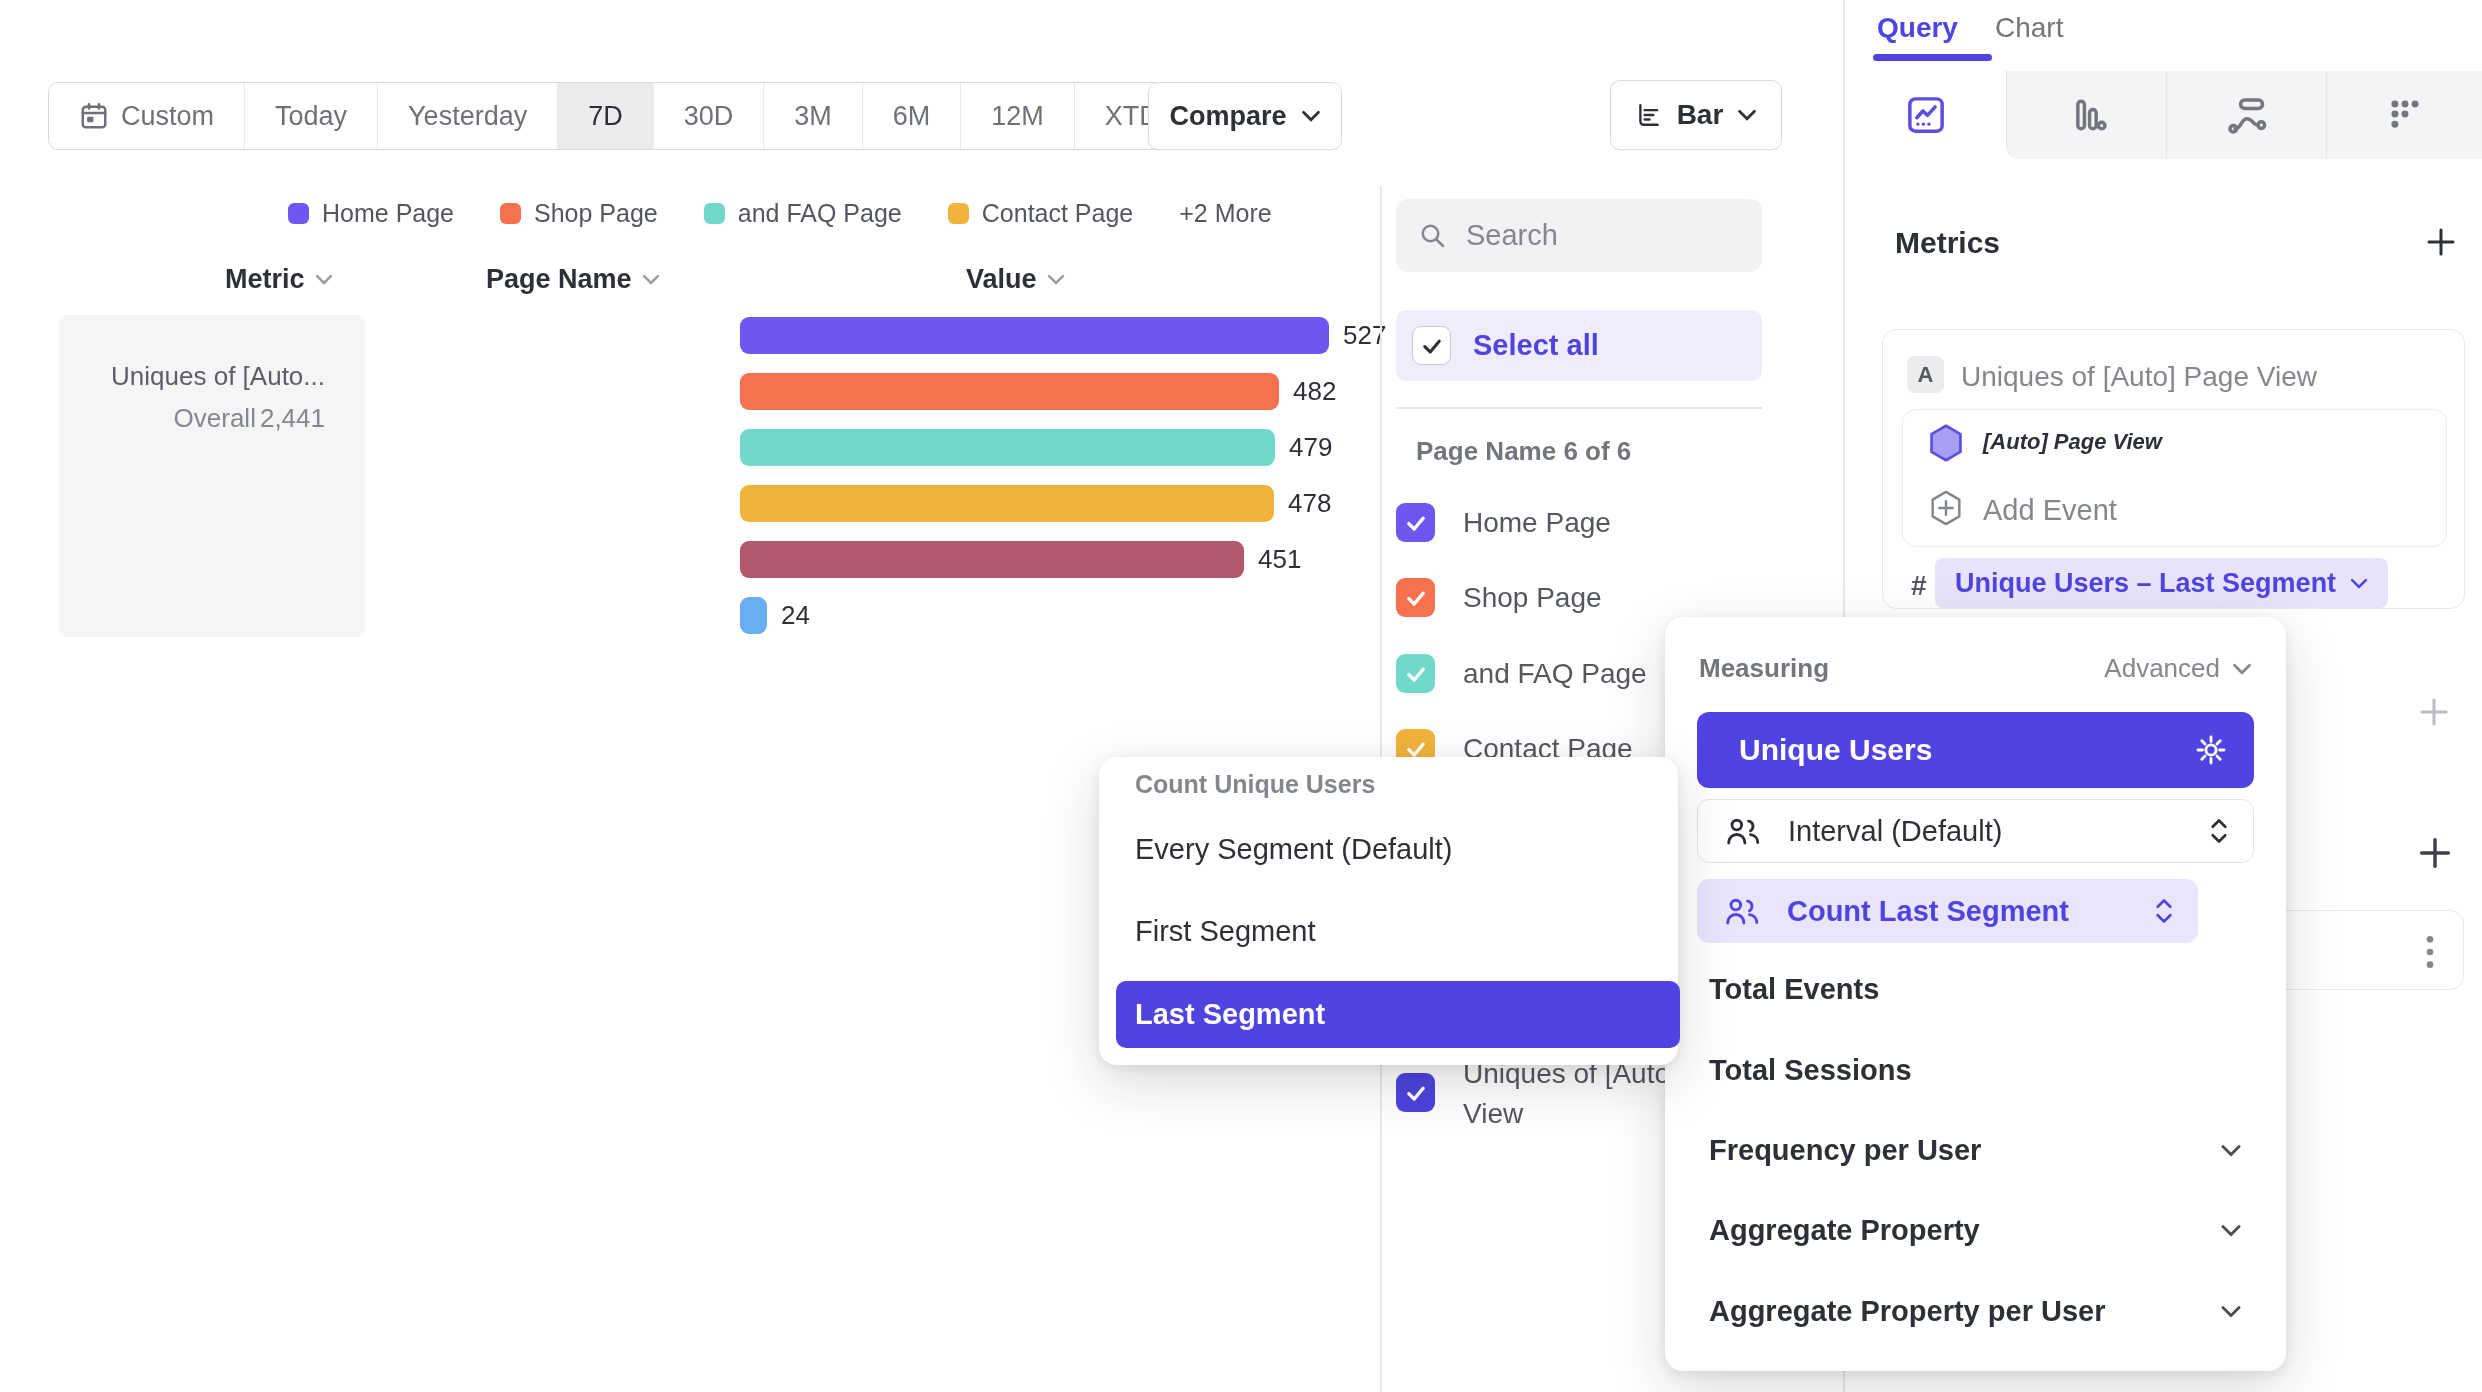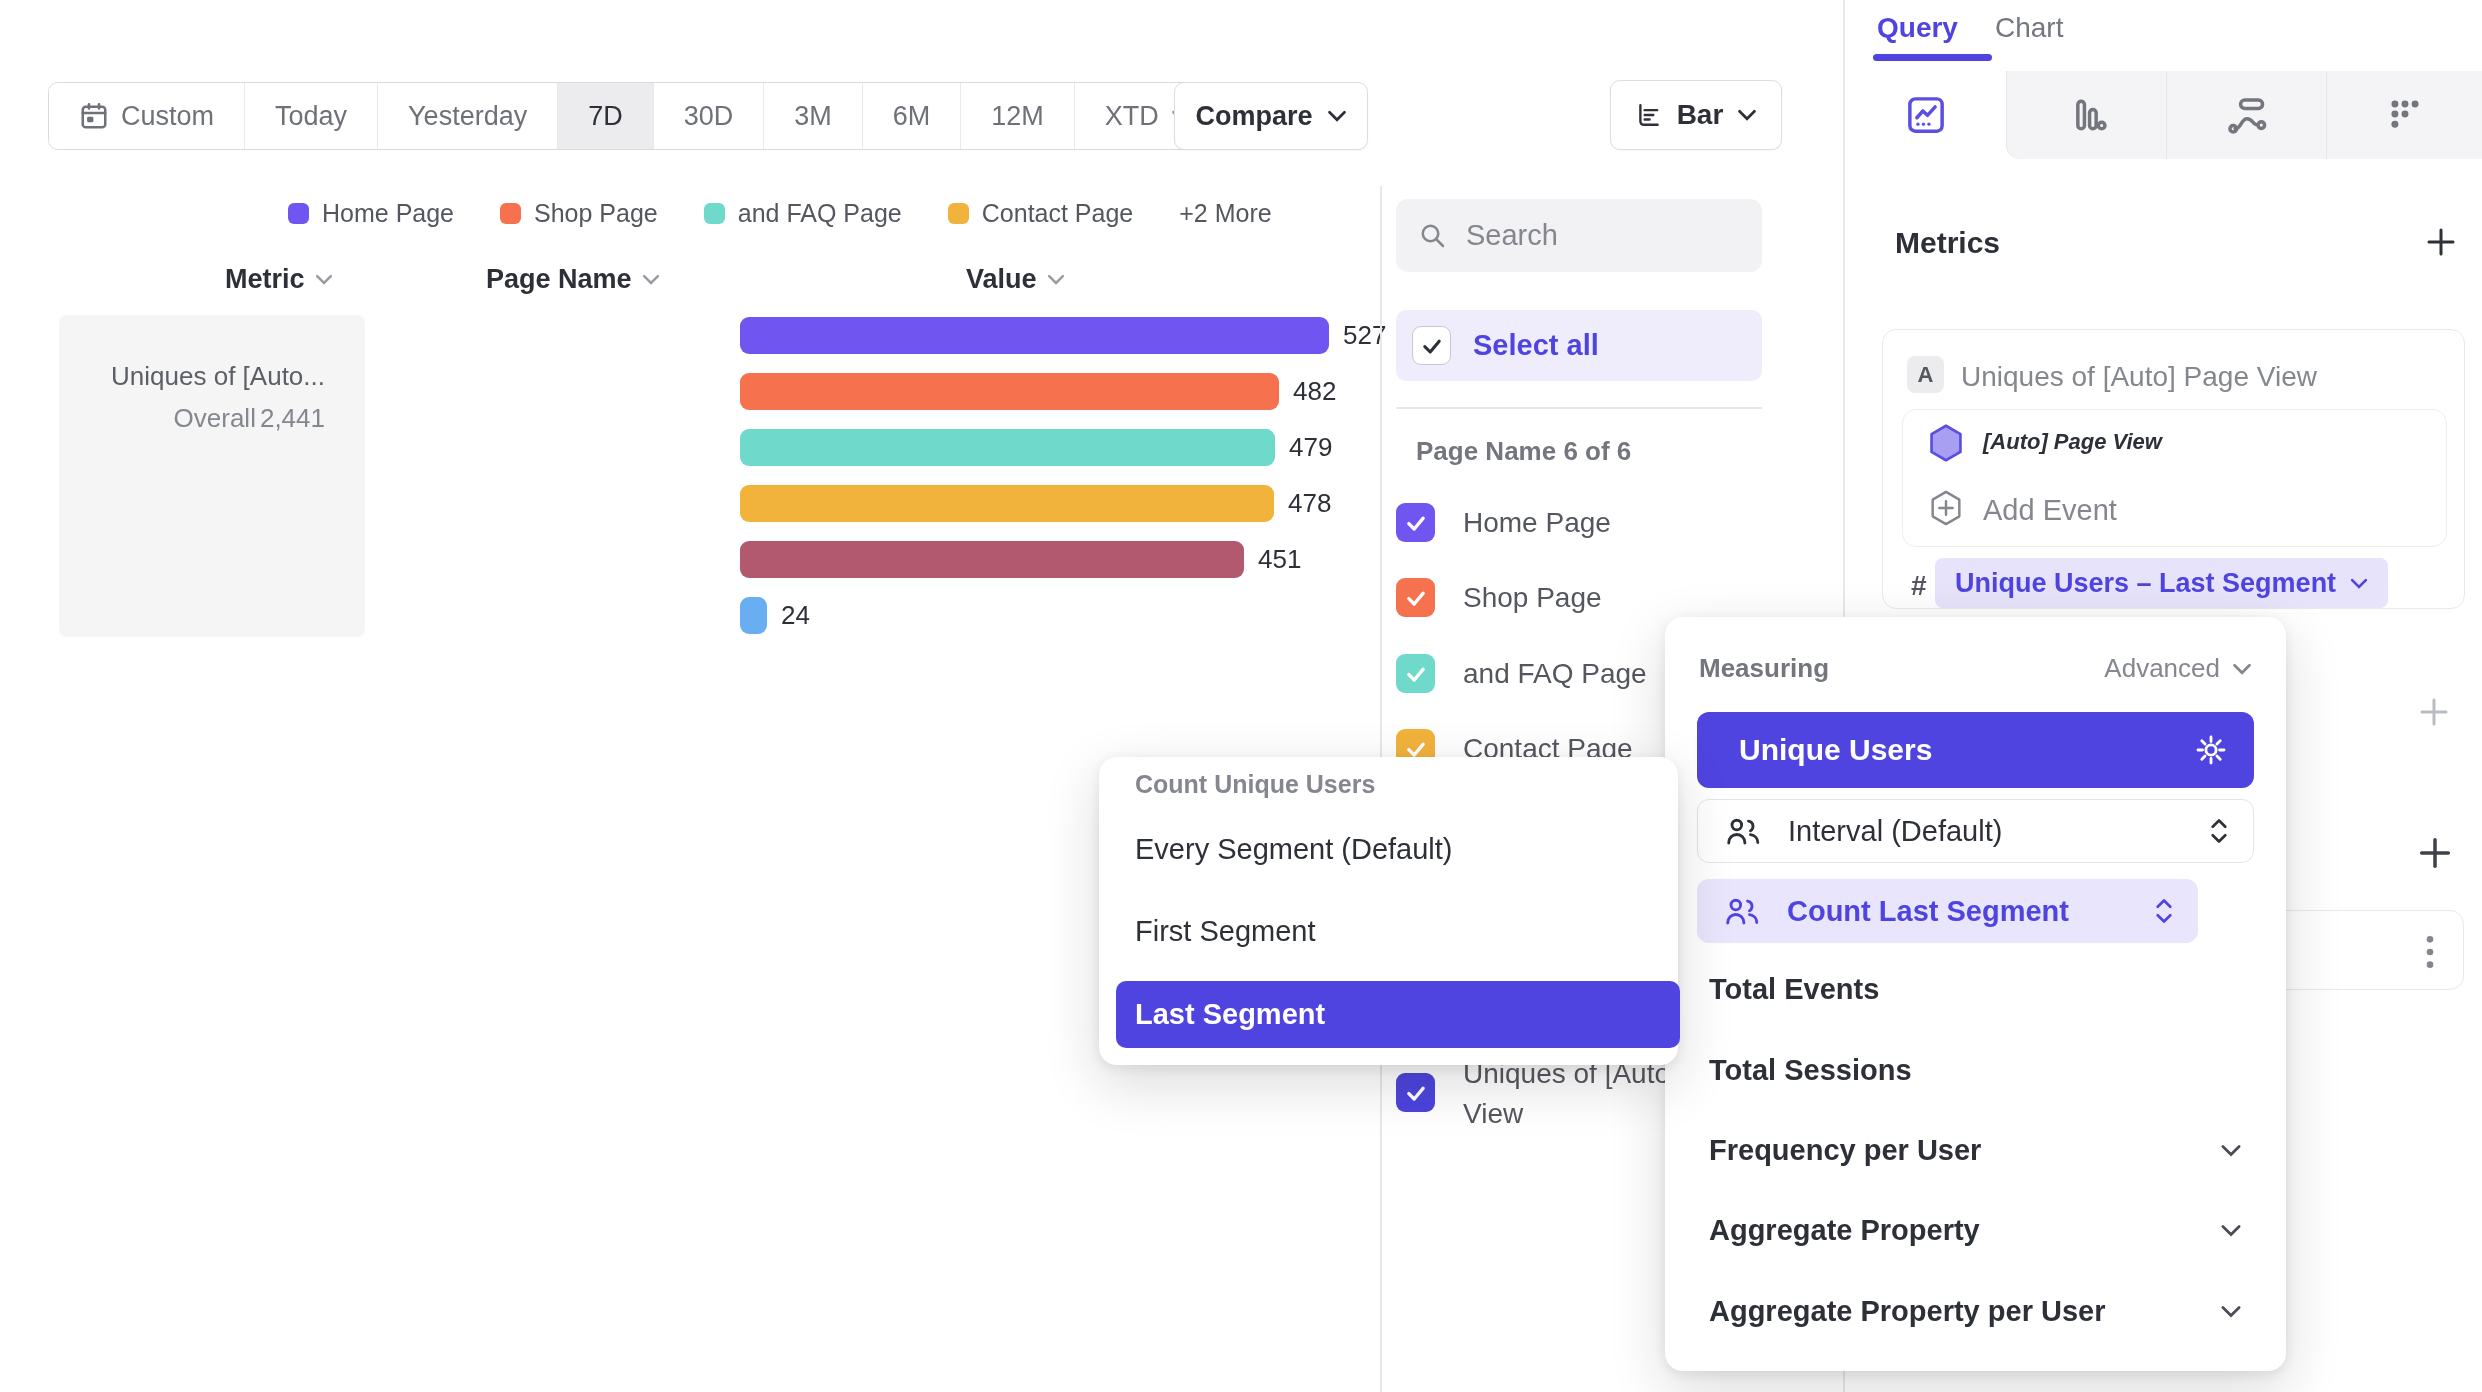--- a/index.html
+++ b/index.html
@@ -105,21 +105,21 @@
   <div class="date-btn">
     <span>XTD</span>
     <span style="display:flex;">
         <svg width="20" height="12" viewBox="0 0 12 8" fill="none" stroke="#9a9ca4" stroke-width="1.8" stroke-linecap="round">
           <polyline points="1,1.5 6,6.5 11,1.5"></polyline>
         </svg>
       </span>
   </div>
 </div>
 
-<div class="r pill-btn" style="left:1148px;top:82px;width:192px;height:66px;margin-left:26px;">
+<div class="r pill-btn" style="left:1148px;top:82px;width:192px;height:66px;">
   <span>Compare</span>
   <span style="display:flex;">
       <svg width="20" height="12" viewBox="0 0 12 8" fill="none" stroke="#2e3038" stroke-width="1.8" stroke-linecap="round">
         <polyline points="1,1.5 6,6.5 11,1.5"></polyline>
       </svg>
     </span>
 </div>
 
 <div class="r pill-btn" style="left:1610px;top:80px;width:170px;height:68px;font-weight:700;font-size:28px;">
   <span style="display:flex;">

